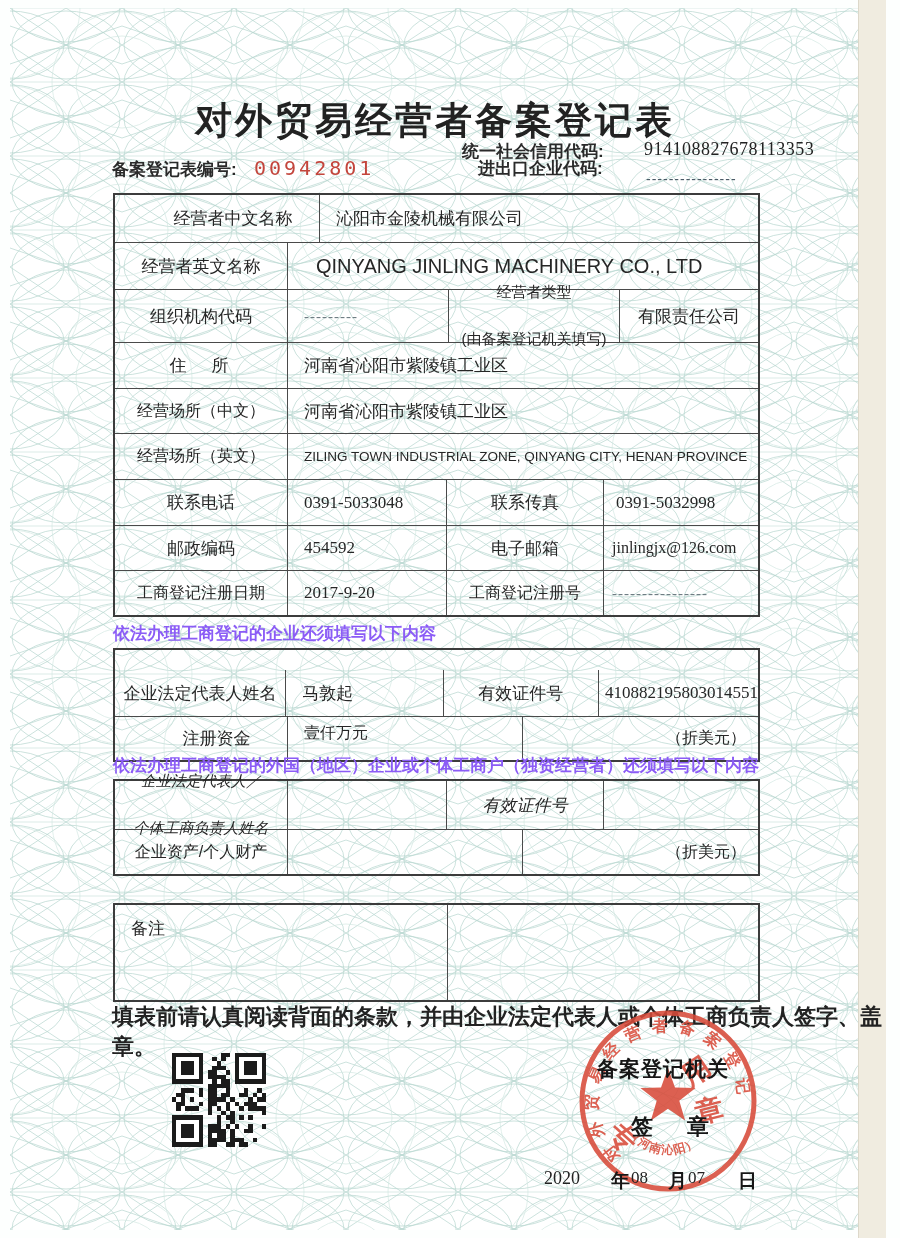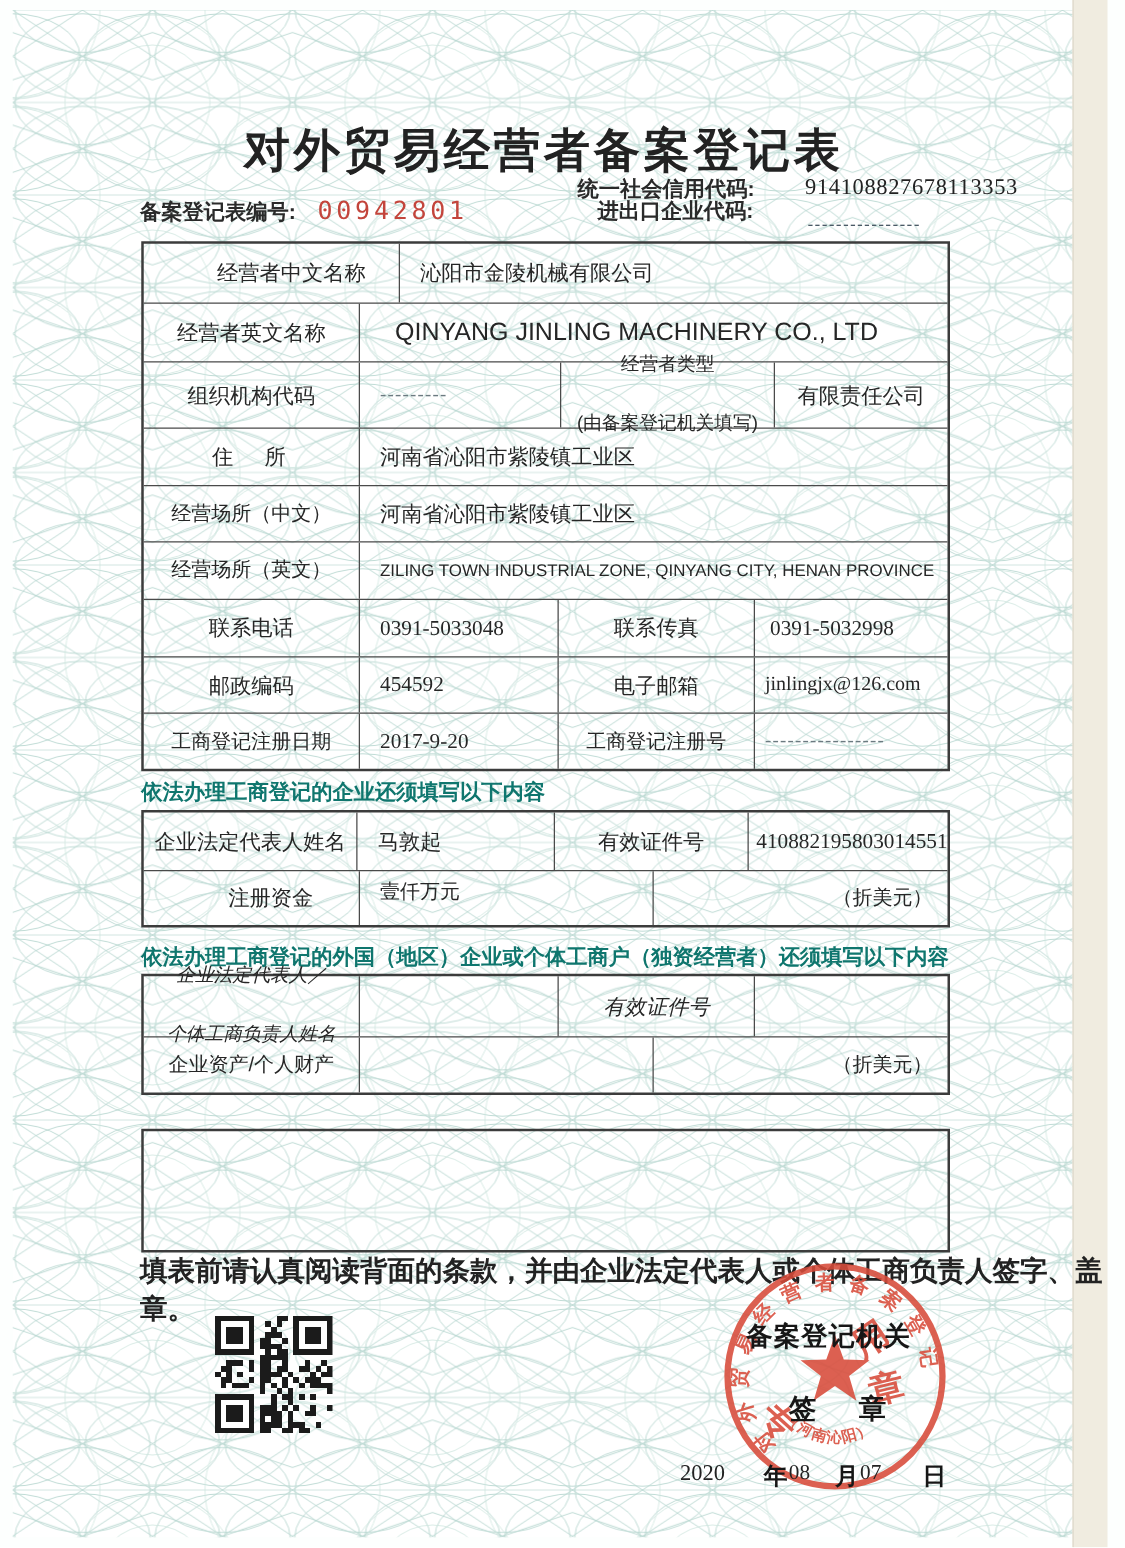--- a/index.html
+++ b/index.html
@@ -29,21 +29,21 @@
   .cell { border-left:1px solid #4a4a4a; display:flex; align-items:center;
     justify-content:center; font-size:17px; color:#262626; text-align:center; }
   .cell:first-child { border-left:none; }
   .cell.val { justify-content:flex-start; padding-left:16px; text-align:left;
     font-family:"Liberation Serif", serif; white-space:nowrap; overflow:visible; }
   .cell.val.sans { font-family:"Liberation Sans", sans-serif; }
   .cell .two-line { display:flex; flex-direction:column; line-height:1.25;gap:28px; }
   .muted-dash { color:#6b7a80; letter-spacing:1px; font-size:15px; }
   .note-cell { justify-content:flex-end; padding-right:12px; font-size:16px; }
 
-  .section-heading { position:absolute; left:113px; font-size:17px; font-weight:bold; color:#0f766e; }
+  .section-heading { position:absolute; left:113px; font-size:17px; font-weight:bold; color:#8b5cf6; }
 
   .remark-label-cell { align-items:flex-start !important; justify-content:flex-start !important;
     padding:12px 0 0 16px; }
 
   .foot-note { position:absolute; left:112px; top:1002px; font-size:22px; font-weight:bold; color:#222; }
 
   .qr { position:absolute; left:172px; top:1052px; width:94px; height:95px; }
 
   .stamp { position:absolute; left:572px; top:1008px; width:192px; height:186px; opacity:0.88; }
   .authority { position:absolute; left:597px; top:1055px; font-size:21px; font-weight:bold;
@@ -156,21 +156,21 @@
         <div class="cell val" style="width:159px;">2017-9-20</div>
         <div class="cell" style="width:157px; font-size:16px;">工商登记注册号</div>
         <div class="cell val" style="flex:1; padding-left:8px;">
             <span class="muted-dash">----------------</span>
           </div>
       </div>
     </div>
 
     <div class="section-heading" style="top:622px;">依法办理工商登记的企业还须填写以下内容</div>
     <div class="tbl" style="top:648px;">
-      <div class="row" style="height:46px;">
+      <div class="row" style="height:46px;margin-top:20px;">
         <div class="cell" style="width:172px;">企业法定代表人姓名</div>
         <div class="cell val" style="width:159px;">马敦起</div>
         <div class="cell" style="width:157px;">有效证件号</div>
         <div class="cell val" style="flex:1; padding-left:6px;">410882195803014551</div>
       </div>
       <div class="row" style="height:44px;">
         <div class="cell" style="width:172px;padding-left:31px;">注册资金</div>
         <div class="cell val" style="width:235px; align-items:flex-start; padding-top:6px; font-size:16px;">壹仟万元</div>
         <div class="cell note-cell" style="flex:1;">（折美元）</div>
       </div>
@@ -191,20 +191,21 @@
       </div>
       <div class="row" style="height:45px;">
         <div class="cell" style="width:172px; font-size:16px;">企业资产/个人财产</div>
         <div class="cell val" style="width:235px;"></div>
         <div class="cell note-cell" style="flex:1;">（折美元）</div>
       </div>
     </div>
 
     <div class="tbl" style="top:903px;">
       <div class="row" style="height:95px;">
+        <div class="cell remark-label-cell" style="width:332px;">备注</div>
         <div class="cell" style="flex:1;"></div>
       </div>
     </div>
 
     <div class="foot-note">填表前请认真阅读背面的条款，并由企业法定代表人或个体工商负责人签字、盖章。</div>
 
     <svg class="qr" viewBox="0 0 21 21" shape-rendering="crispEdges">
         <rect x="11" y="0" width="1" height="1" fill="#1b1b1b"></rect>
         <rect x="12" y="0" width="1" height="1" fill="#1b1b1b"></rect>
         <rect x="9" y="1" width="1" height="1" fill="#1b1b1b"></rect>

